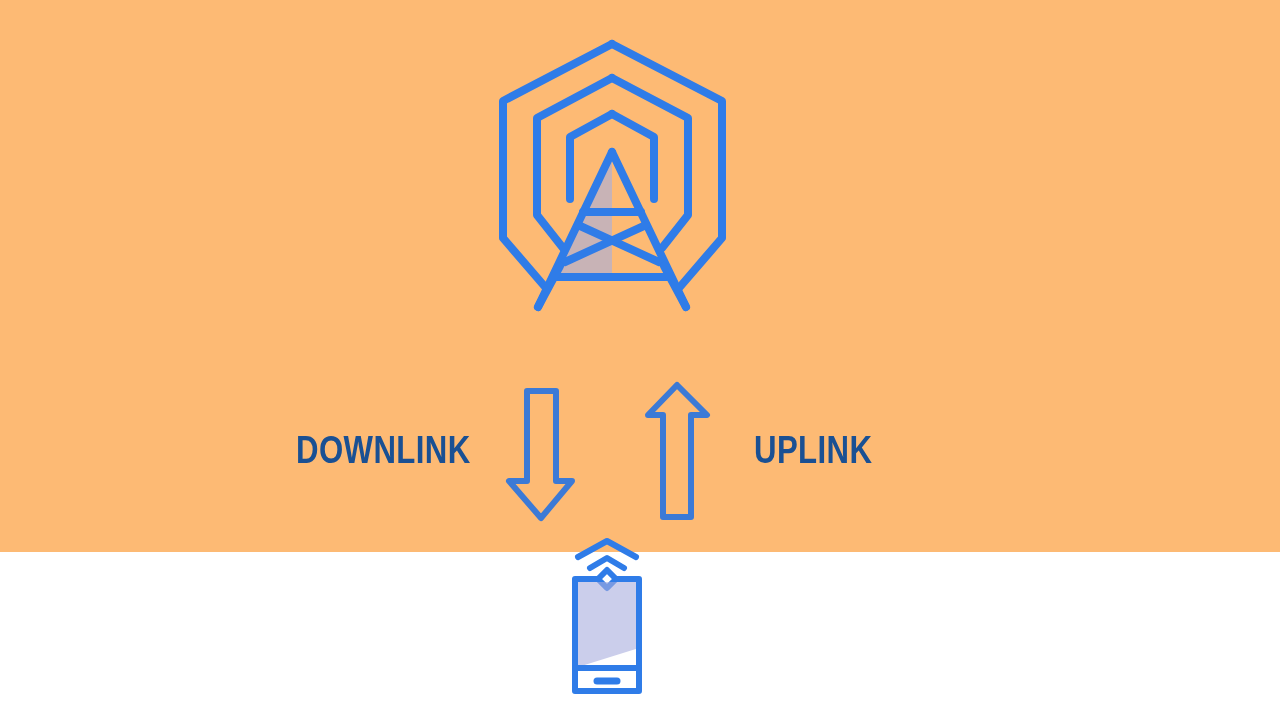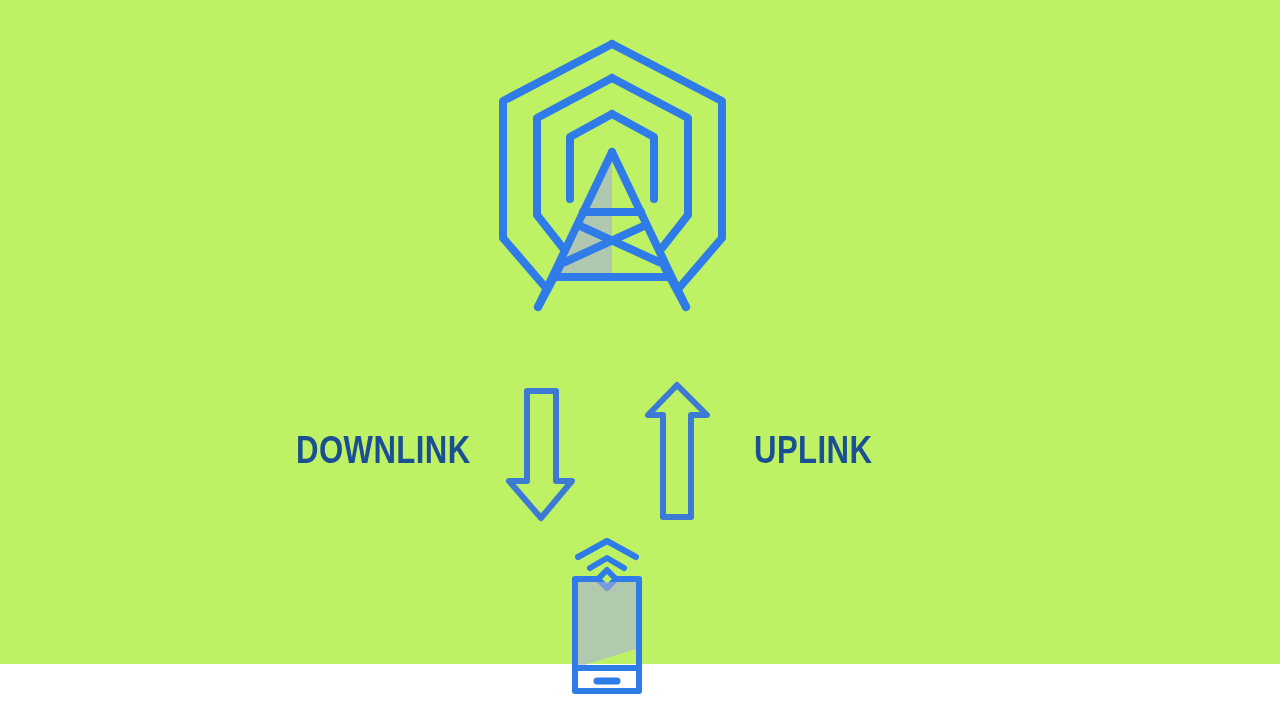--- a/index.html
+++ b/index.html
@@ -9,22 +9,22 @@
   }
   body {
     width: 1280px;
     height: 720px;
     overflow: hidden;
     font-family: "Liberation Sans", sans-serif;
   }
   #scene {
     position: relative;
     width: 1280px;
-    height: 664px;
-    background: #bef264;
+    height: 552px;
+    background: #fdba74;
     text-decoration: underline;
   }
   #scene-svg {
     position: absolute;
     left: 0;
     top: 0;
     width: 1280px;
     height: 720px;
     display: block;
   }

